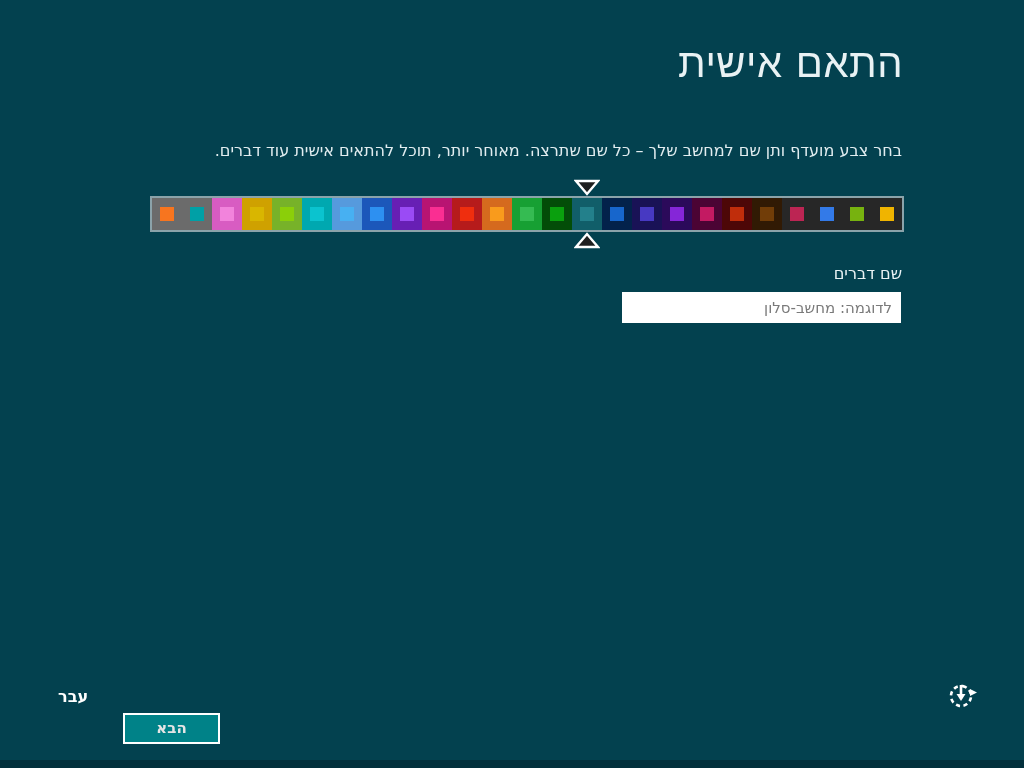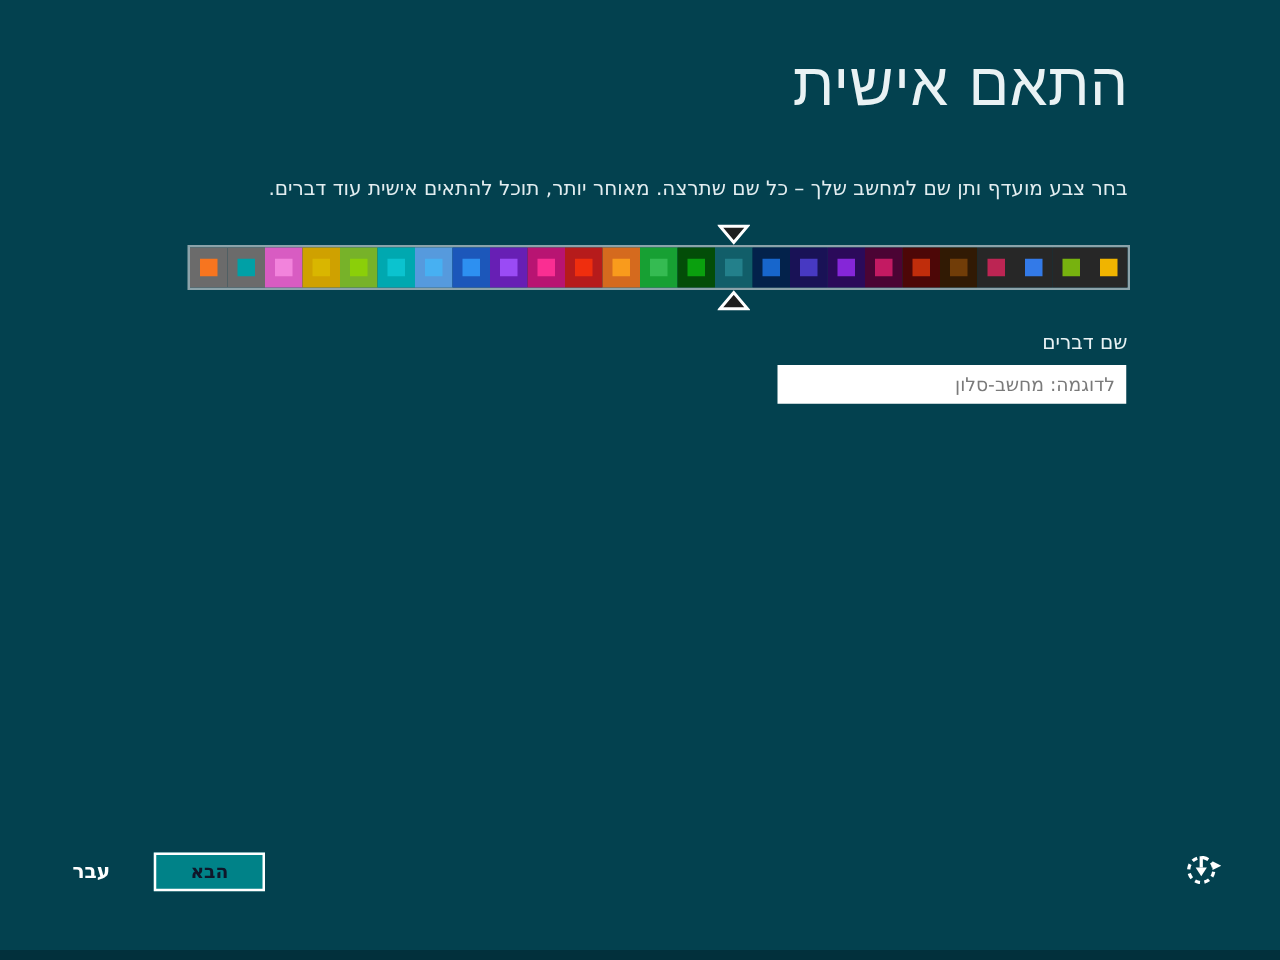--- a/index.html
+++ b/index.html
@@ -6,21 +6,21 @@
   html,body { width:1024px; height:768px; overflow:hidden; }
   body {
     position:relative;
     font-family:"DejaVu Sans","Liberation Sans",sans-serif;
     direction:rtl;
     background:#03414f;
     color:#e9f2f4;
   }
   .title {
     position:absolute; top:40px; right:121px;
-    font-size:48px; font-weight:200; letter-spacing:0.5px;
+    font-size:40px; font-weight:200; letter-spacing:0.5px;
     color:#e9f2f4; white-space:nowrap;
   }
   .subtitle {
     position:absolute; top:141px; right:122px;
     font-size:16px; font-weight:400; color:#e2edf0; white-space:nowrap;
   }
   .slider-wrap {
     position:absolute; left:150px; top:180px; width:754px; height:68px;
     direction:ltr;
   }
@@ -46,25 +46,25 @@
     background:#ffffff; color:#111;
     font-family:"DejaVu Sans","Liberation Sans",sans-serif;
     font-size:15px; padding:0 9px; text-align:right; direction:rtl;
   }
   .pcname-input::placeholder { color:#7a7a7a; opacity:1; }
   .lang-indicator {
     position:absolute; top:687px; left:58px;
     font-size:16px; font-weight:bold; color:#ffffff; direction:rtl;
   }
   .btn-next {
-    position:absolute; top:682px; left:123px;
-    width:89px; height:31px;
+    position:absolute; top:713px; left:123px;
+    width:97px; height:31px;
     border:2px solid #ffffff;
     background:#008288;
-    color:#0f172a; font-family:"DejaVu Sans","Liberation Sans",sans-serif;
+    color:#e5e5e5; font-family:"DejaVu Sans","Liberation Sans",sans-serif;
     font-size:15px; font-weight:bold;
     cursor:pointer; line-height:1;
   }
   .ease-icon {
     position:absolute; top:678px; left:944px; width:35px; height:35px;
     cursor:pointer;
   }
   .bottom-strip {
     position:absolute; left:0; bottom:0; width:1024px; height:8px;
     background:#02303c;

